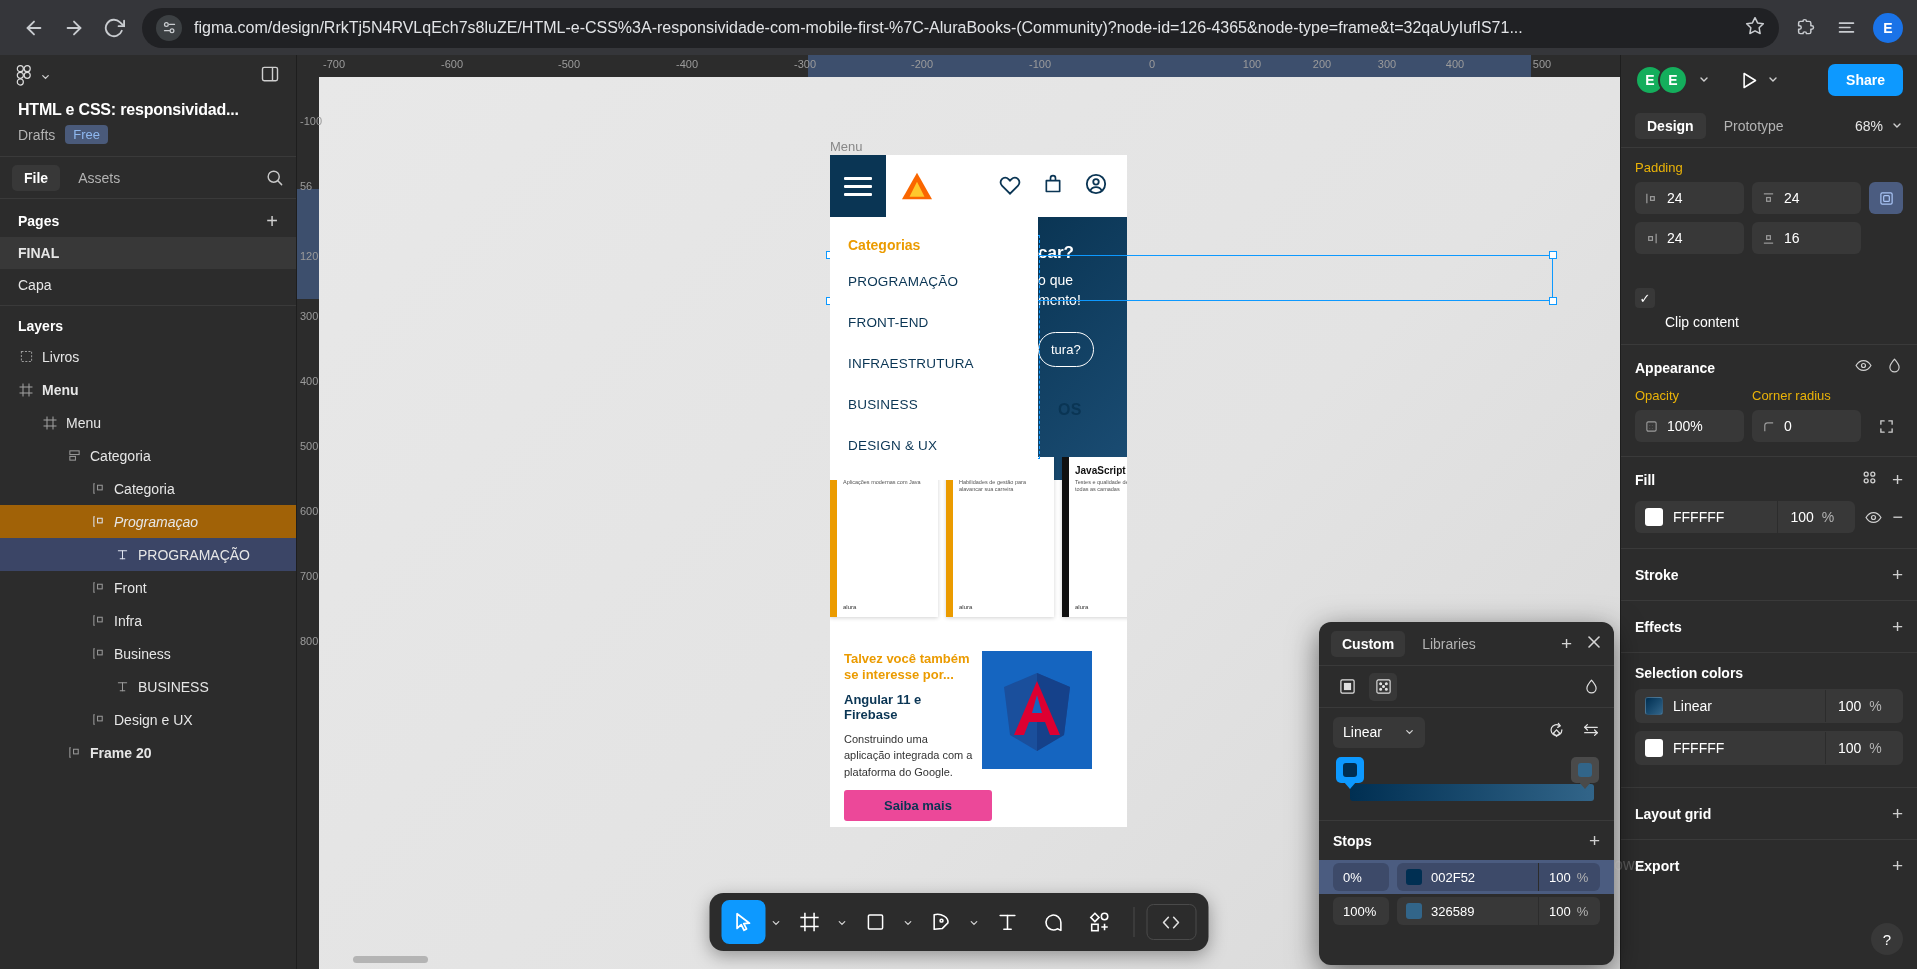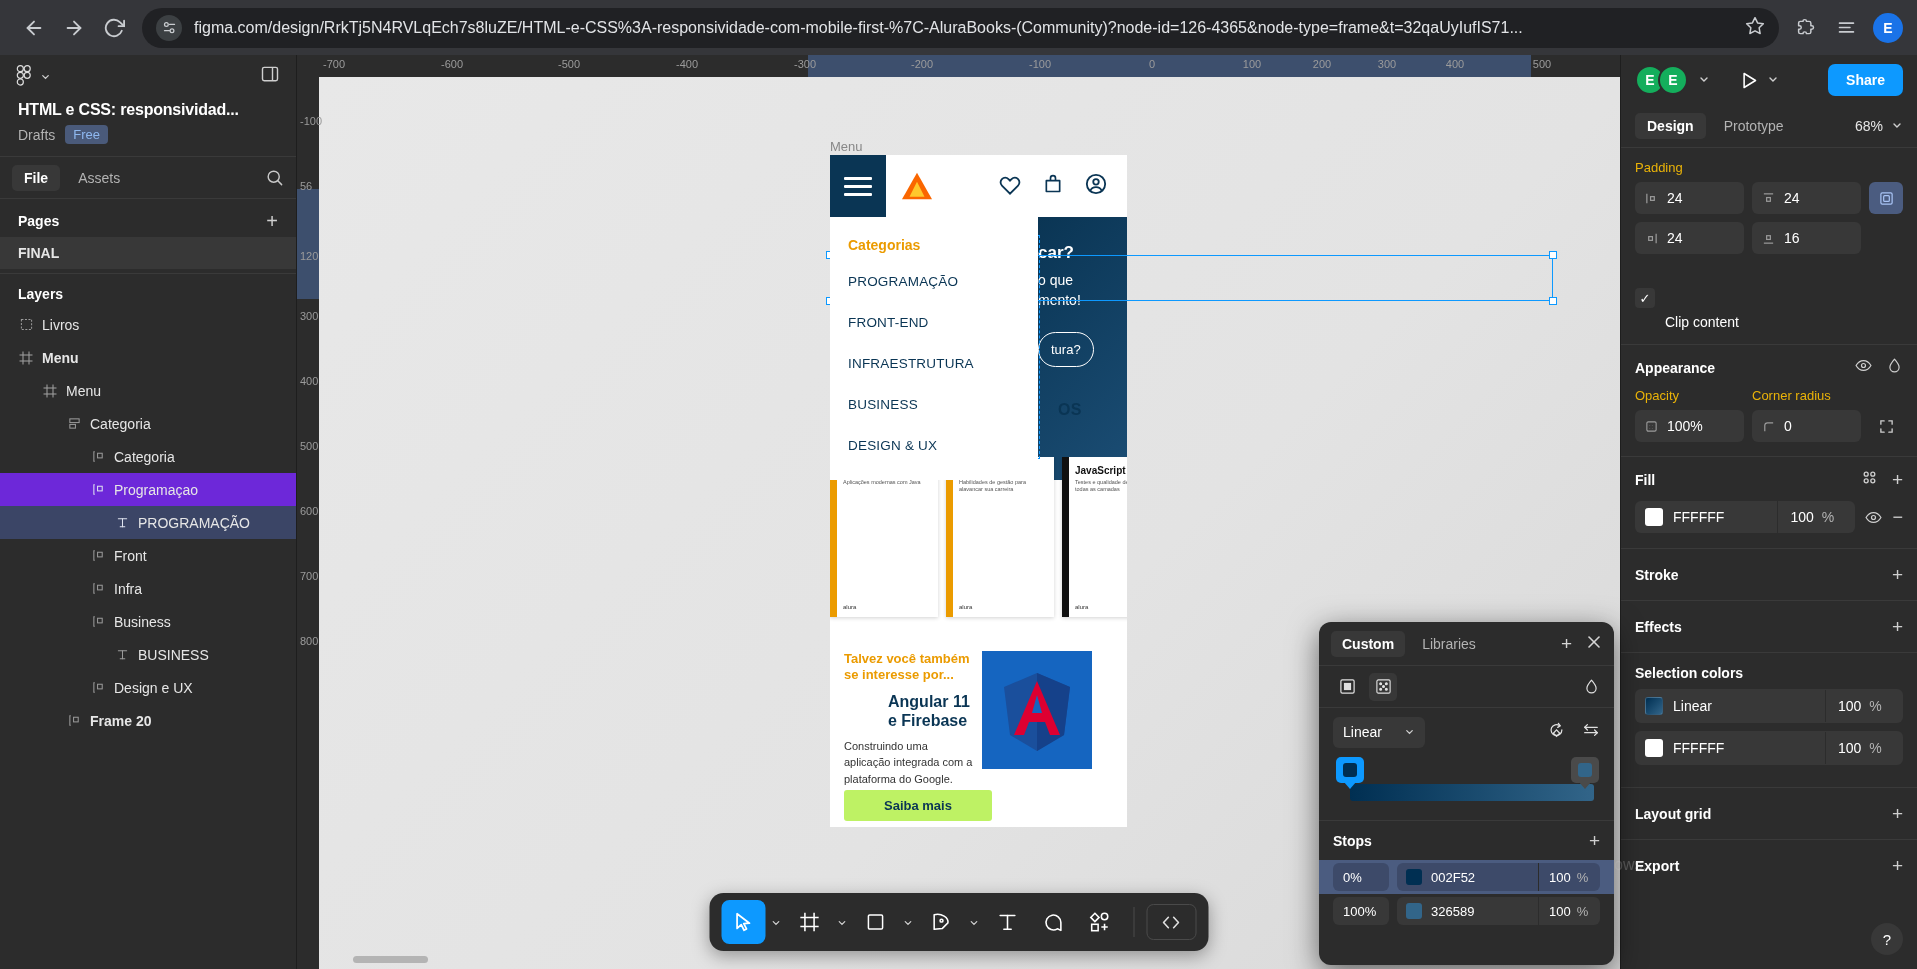--- a/index.html
+++ b/index.html
@@ -90,21 +90,21 @@
   .page-row {
     height: 32px; display: flex; align-items: center; padding: 0 18px;
     color: #e6e6e6; font-size: 14px;
   }
   .page-row.active { background: #383838; font-weight: bold; }
   .layers-wrap { flex: 1; overflow: hidden; }
   .layer-row {
     height: 33px; display: flex; align-items: center; gap: 8px;
     color: #e6e6e6; font-size: 14px; padding-right: 10px;
   }
-  .layer-row.sel      { background: #6d28d9; }
+  .layer-row.sel      { background: #a16207; font-style: italic; }
   .layer-row.sel-sub  { background: #3b4566; }
   .layer-row.bold { font-weight: bold; }
   .layer-icon { width: 16px; height: 16px; flex: none; color: #9b9b9b;
       display: flex; align-items: center; justify-content: center; }
   .layer-row.sel .layer-icon, .layer-row.sel-sub .layer-icon { color: #dfe4f0; }
   .layer-lock { margin-left: auto; color: #cdcdcd; display:flex; }
 
   
   .canvas {
     position: absolute; left: 297px; top: 0; right: 297px; height: 914px;
@@ -179,24 +179,24 @@
   }
   .book .bt { font-weight: bold; font-size: 10px; color: #111; line-height: 1.1; }
   .book .bs { font-size: 5.5px; color: #555; margin-top: 3px; line-height: 1.3; }
   .book .alura { position: absolute; bottom: 7px; left: 6px; font-size: 6px; color: #333; }
   .recom {
     position: absolute; left: 511px; top: 560px; width: 297px; height: 190px;
     background: #fff; display: flex; padding: 14px 0 0 14px; gap: 8px; overflow: hidden;
   }
   .recom-left { width: 130px; }
   .recom-kicker { color: #eb9b00; font-weight: bold; font-size: 13px; line-height: 1.25; }
-  .recom-title { color: #0a3554; font-weight: bold; font-size: 16px; line-height: 1.2; margin-top: 8px; margin-left: 44px; }
+  .recom-title { color: #0a3554; font-weight: bold; font-size: 13px; line-height: 1.2; margin-top: 8px; }
   .recom-desc { color: #333; font-size: 11px; line-height: 1.5; margin-top: 8px; }
   .recom-btn {
-    position: absolute; left: 14px; bottom: 6px; background: #bef264;
+    position: absolute; left: 14px; bottom: 6px; background: #ec4899;
     color: #0a3554; font-weight: bold; font-size: 13px;
     padding: 8px 40px; border-radius: 3px;
   }
   .angular-card { width: 110px; height: 118px; background: #1565c0; position: relative; flex:none; }
 
   
   .sel-box { position: absolute; border: 1px solid #0d99ff; pointer-events: none; }
   .sel-dots { position: absolute; border: 1px dashed #0d99ff; pointer-events: none; }
   .handle {
     position: absolute; width: 8px; height: 8px; background: #fff;
@@ -494,20 +494,21 @@
           </svg>
       </div>
     </div>
 
     <div class="lp-section">
       <div class="lp-section-head">
         <div class="lp-section-title">Pages</div>
         <div class="lp-plus">+</div>
       </div>
       <div class="page-row active">FINAL</div>
+      <div class="page-row">Capa</div>
     </div>
 
     <div class="lp-section layers-wrap">
       <div class="lp-section-head">
         <div class="lp-section-title">Layers</div>
       </div>
       <div id="layer-list">
           <div class="layer-row" style="padding-left: 18px;">
             <span class="layer-icon">
               <svg width="13" height="13" viewBox="0 0 14 14" fill="none" stroke="currentColor" stroke-width="1.1" stroke-dasharray="2.2 1.6">

